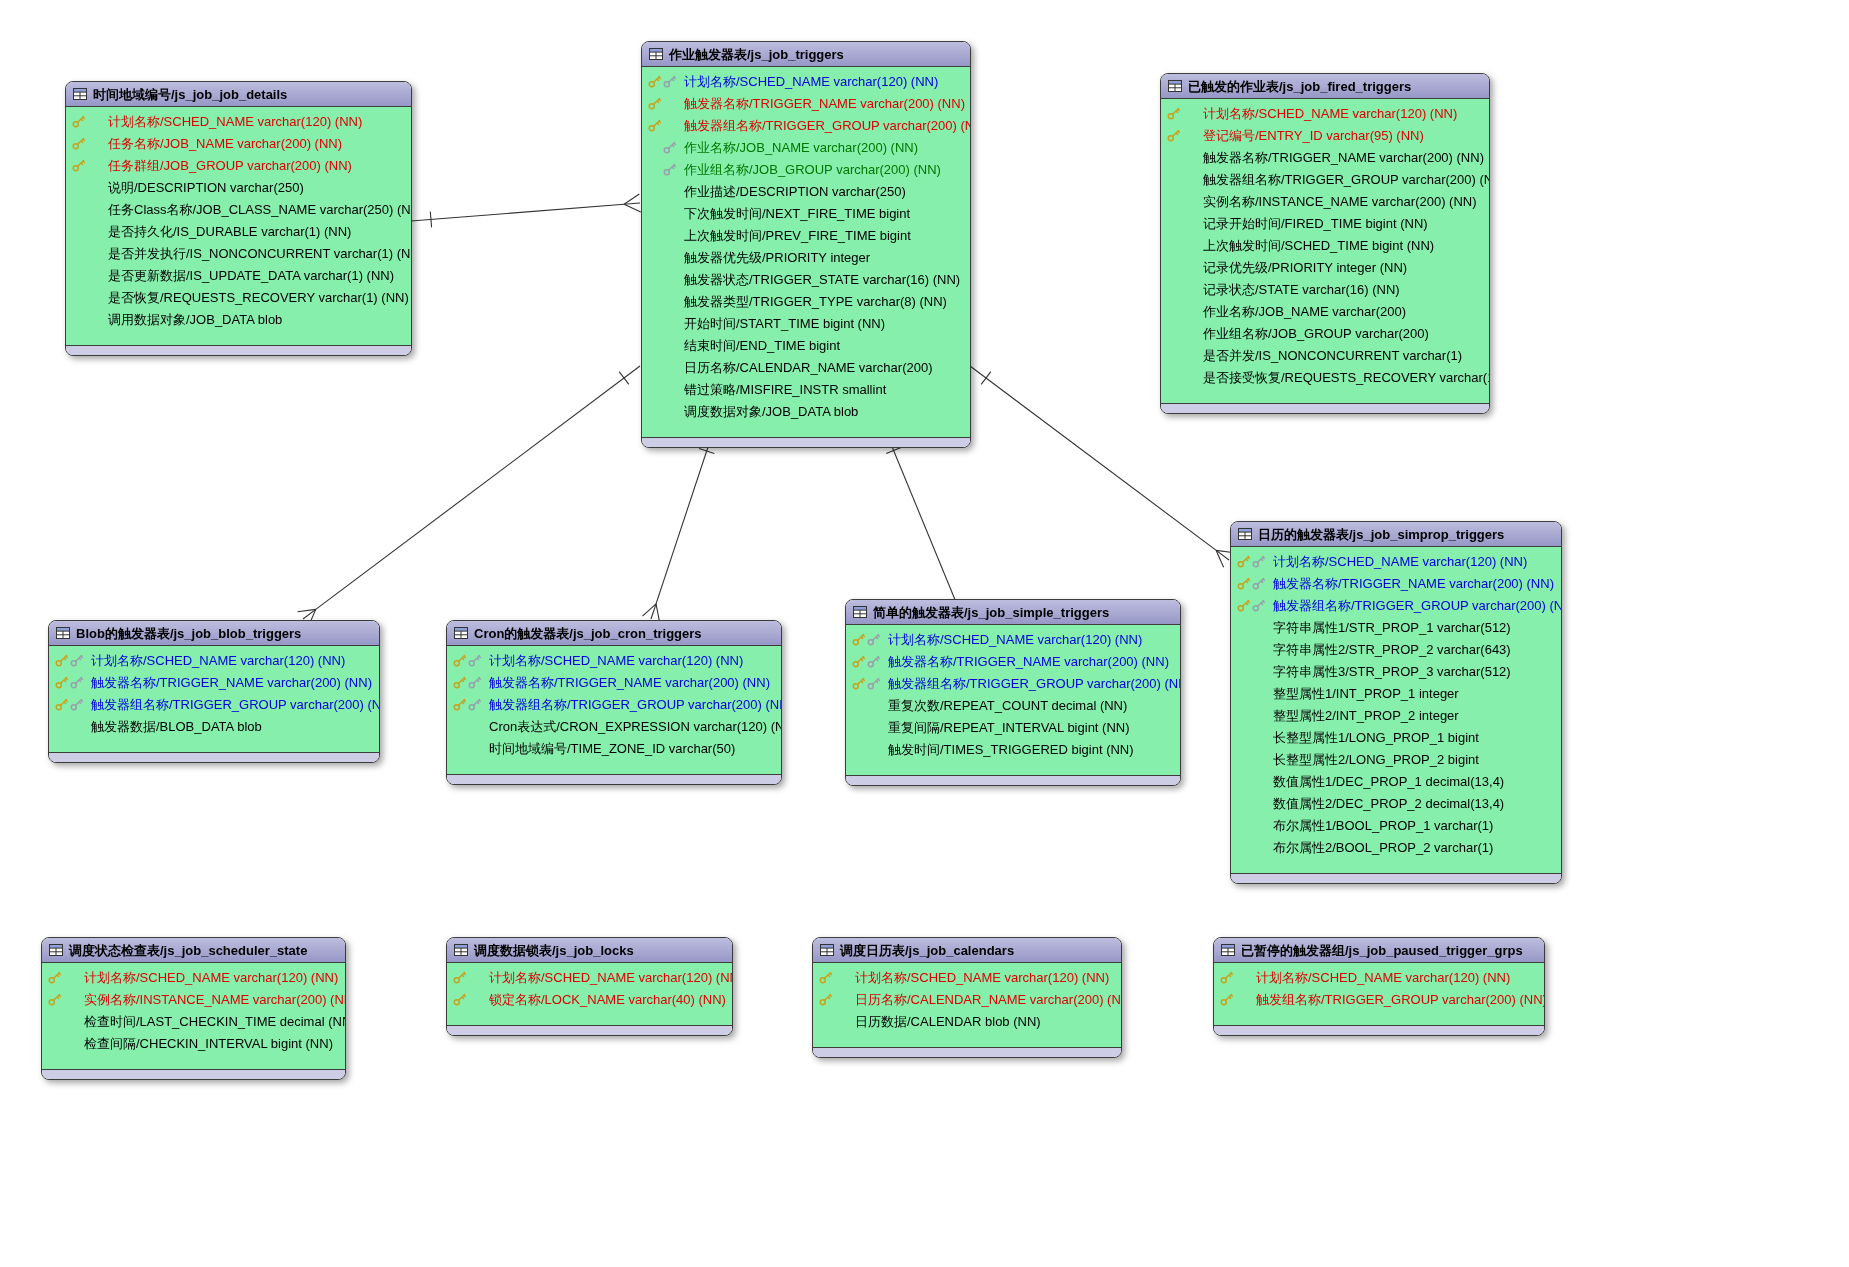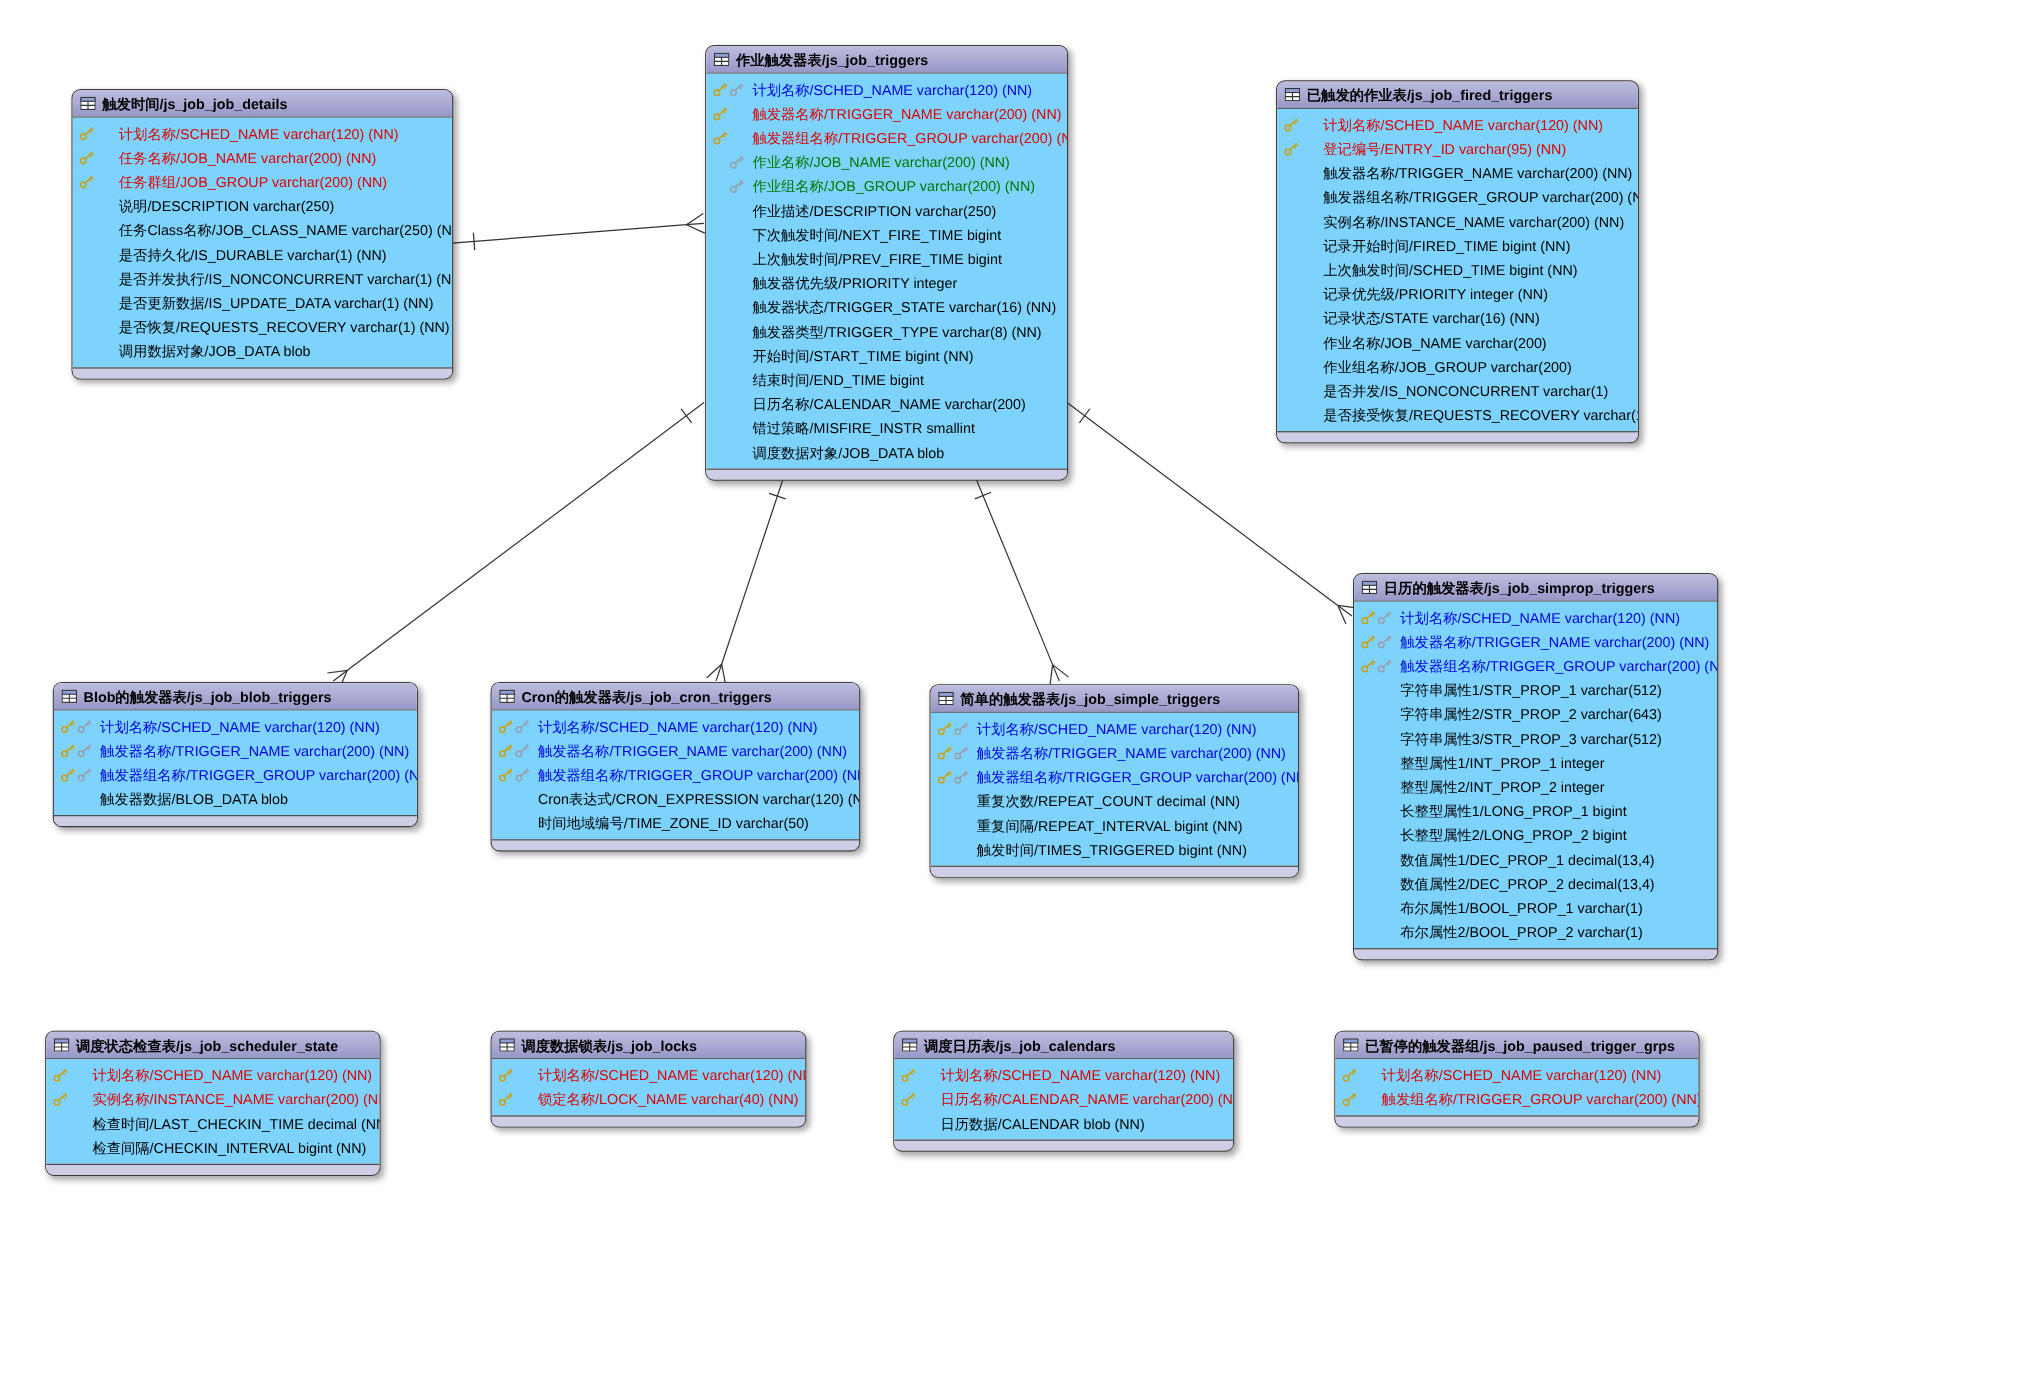--- a/index.html
+++ b/index.html
@@ -11,21 +11,21 @@
   #edges line{stroke:#333;stroke-width:1.1;fill:none;}
   .er-table{
     position:absolute;background:#fff;border:1px solid #3c3c3c;border-radius:8px;
     overflow:hidden;box-shadow:3px 3px 6px rgba(0,0,0,.35);font-size:13px;line-height:1;
   }
   .hd{
     height:24px;display:flex;align-items:center;gap:6px;padding:0 7px;
     background:linear-gradient(#bdbddf,#9797c7);border-bottom:1px solid #3c3c3c;
     font-weight:bold;color:#000;white-space:nowrap;
   }
-  .rows{padding:3px 0 4px 0;background:#7dd3fc;}
+  .rows{padding:3px 0 15px 0;background:#86efac;}
   .row{height:22px;display:flex;align-items:center;padding:0 6px;white-space:nowrap;}
   .ic{flex:0 0 15px;width:15px;display:inline-flex;align-items:center;}
   .ic svg{transform:rotate(0deg);}
   .ftx{margin-left:6px;}
   .ft{height:9px;background:#cdcde6;border-top:1px solid #3c3c3c;}
   .ttl{white-space:nowrap;}
 </style>
 </head>
 <body>
 
@@ -70,21 +70,21 @@
   </svg>
 
   <div class="er-table" style="left:65px;top:81px;width:345px">
       <div class="hd">
         <svg width="14" height="12" viewBox="0 0 14 12">
           <rect x="0.5" y="0.5" width="13" height="11" fill="#ffffff" stroke="#333"></rect>
           <rect x="0.5" y="0.5" width="13" height="3.6" fill="#8fa0d8" stroke="#333"></rect>
           <line x1="7" y1="4" x2="7" y2="11.5" stroke="#333"></line>
           <line x1="0.5" y1="7.8" x2="13.5" y2="7.8" stroke="#333"></line>
         </svg>
-        <span class="ttl">触发时间/js_job_job_details</span>
+        <span class="ttl">时间地域编号/js_job_job_details</span>
       </div>
       <div class="rows">
         <div class="row">
           <span class="ic">
             <svg width="13" height="13" viewBox="0 0 16 16">
               <circle cx="4.6" cy="11.4" r="3.1" fill="none" stroke="#c8a21c" stroke-width="1.8"></circle>
               <path d="M7 9 L14.2 1.8 M11.2 4.8 L13 6.6 M13.4 2.6 L15.2 4.4" fill="none" stroke="#c8a21c" stroke-width="1.8" stroke-linecap="round"></path>
             </svg>
           </span>
           <span class="ic"></span>
@@ -487,21 +487,21 @@
           <span class="ftx" style="color:#000000">Cron表达式/CRON_EXPRESSION varchar(120) (NN)</span>
         </div>
         <div class="row">
           <span class="ic"></span>
           <span class="ic"></span>
           <span class="ftx" style="color:#000000">时间地域编号/TIME_ZONE_ID varchar(50)</span>
         </div>
       </div>
       <div class="ft"></div>
     </div>
-  <div class="er-table" style="left:845px;top:622px;width:334px">
+  <div class="er-table" style="left:845px;top:599px;width:334px">
       <div class="hd">
         <svg width="14" height="12" viewBox="0 0 14 12">
           <rect x="0.5" y="0.5" width="13" height="11" fill="#ffffff" stroke="#333"></rect>
           <rect x="0.5" y="0.5" width="13" height="3.6" fill="#8fa0d8" stroke="#333"></rect>
           <line x1="7" y1="4" x2="7" y2="11.5" stroke="#333"></line>
           <line x1="0.5" y1="7.8" x2="13.5" y2="7.8" stroke="#333"></line>
         </svg>
         <span class="ttl">简单的触发器表/js_job_simple_triggers</span>
       </div>
       <div class="rows">

